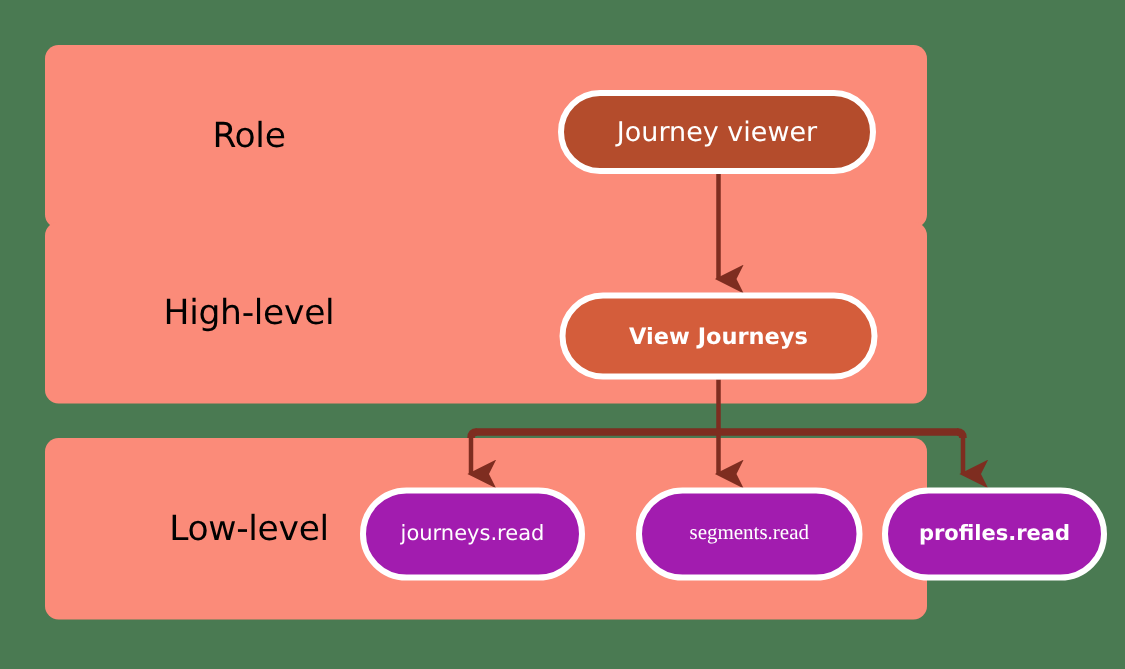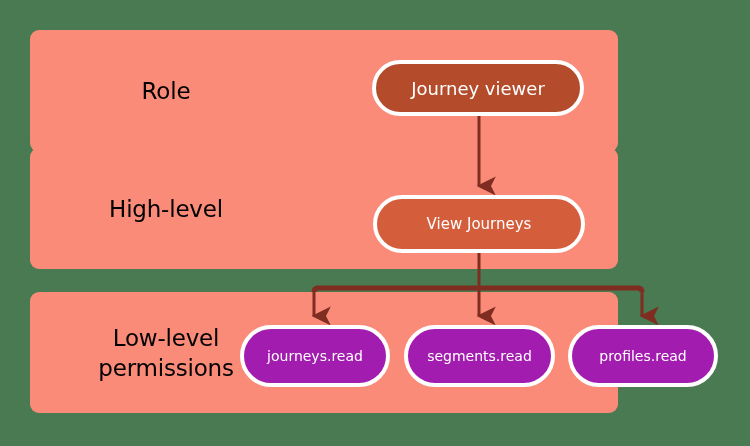--- a/index.html
+++ b/index.html
@@ -68,30 +68,31 @@
     background: #b44c2c;
     font-size: 18px;
   }
   #pill-view-journeys {
     left: 373px;
     top: 195px;
     width: 212px;
     height: 58px;
     background: #d45d3b;
     font-size: 15px;
+    font-weight: bold;
   }
   .pill-low {
     top: 325px;
     height: 62px;
     background: #a21caf;
     font-size: 14px;
   }
   #pill-journeys-read { left: 240px; width: 150px; }
-  #pill-segments-read { left: 404px; width: 151px; }
-  #pill-profiles-read { left: 568px; width: 150px; }
+  #pill-segments-read { left: 424px; width: 151px; font-family: Liberation Serif, serif; }
+  #pill-profiles-read { left: 588px; width: 150px; font-weight: bold; }
 
   
   #connectors {
     position: absolute;
     left: 0; top: 0;
     width: 750px;
     height: 446px;
     z-index: 2;
     pointer-events: none;
   }
@@ -109,21 +110,20 @@
 
   <div class="band" id="band-high">
     <div class="band-label" id="label-high">
       <span>High-level</span>
     </div>
   </div>
 
   <div class="band" id="band-low">
     <div class="band-label" id="label-low">
       <span>Low-level</span>
-      <span class="l2">permissions</span>
     </div>
   </div>
 
   <svg id="connectors" viewBox="0 0 750 446" width="750" height="446" xmlns="http://www.w3.org/2000/svg">
     <defs>
       <marker id="arrowhead" markerWidth="7" markerHeight="7" refX="3.2" refY="5.6" orient="auto" markerUnits="strokeWidth">
         <path d="M 0 0 L 3.2 6.4 L 6.4 0 L 3.2 1.6 Z" fill="#7e2d20"></path>
       </marker>
     </defs>
 

